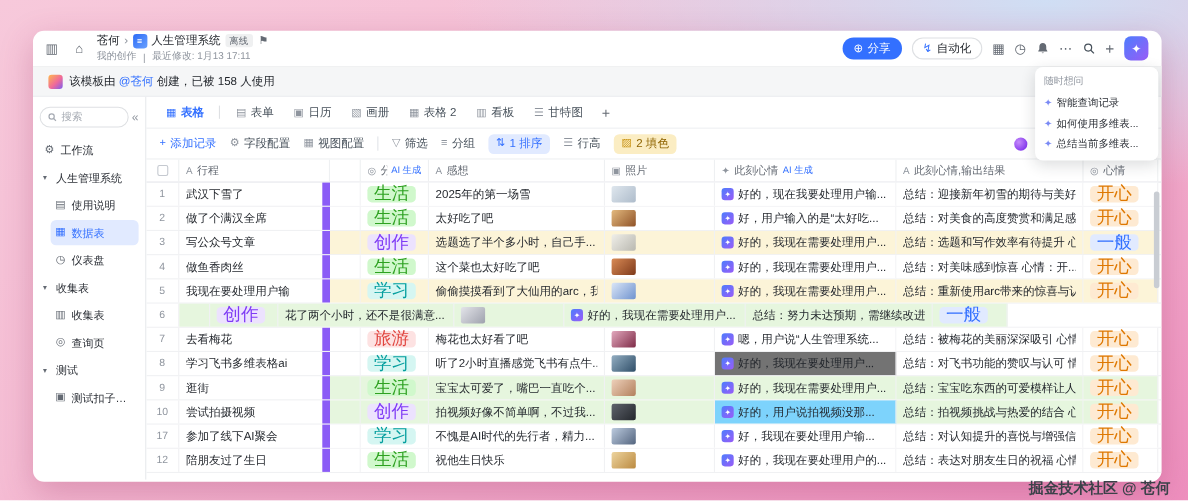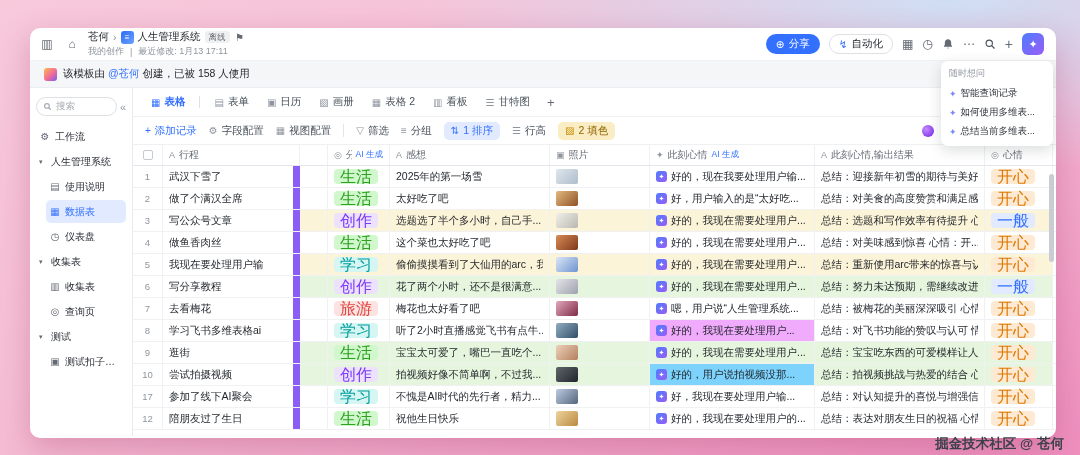--- a/index.html
+++ b/index.html
@@ -462,21 +462,20 @@
                 </div>
                 <div class="td" style="width: 170px; background: rgb(252, 244, 216);">
                   <span class="cell-text">总结：重新使用arc带来的惊喜与认...</span>
                 </div>
                 <div class="td" style="width: 68px; background: rgb(252, 244, 216);">
                   <span class="badge" style="background: rgb(254, 234, 210); color: rgb(222, 120, 2);">开心</span>
                 </div>
               </div>
               <div class="trow">
                 <div class="td td-num">6</div>
-                <div class="td td-trip" style="width: 137px;">写分享教程</div>
                 <div class="td" style="width: 28px; background: rgb(230, 246, 222);"></div>
                 <div class="td" style="width: 62px; background: rgb(230, 246, 222);">
                   <span class="badge" style="background: rgb(236, 226, 254); color: rgb(127, 59, 245);">创作</span>
                 </div>
                 <div class="td" style="width: 160px; background: rgb(230, 246, 222);">
                   <span class="cell-text">花了两个小时，还不是很满意...</span>
                 </div>
                 <div class="td" style="width: 100px; background: rgb(230, 246, 222);">
                   <span class="photo" style="background: linear-gradient(135deg, rgb(228, 229, 234), rgb(158, 161, 173));"></span>
                 </div>
@@ -521,21 +520,21 @@
                 <div class="td" style="width: 28px; background: rgb(255, 255, 255);"></div>
                 <div class="td" style="width: 62px; background: rgb(255, 255, 255);">
                   <span class="badge" style="background: rgb(213, 246, 242); color: rgb(5, 158, 158);">学习</span>
                 </div>
                 <div class="td" style="width: 160px; background: rgb(255, 255, 255);">
                   <span class="cell-text">听了2小时直播感觉飞书有点牛...</span>
                 </div>
                 <div class="td" style="width: 100px; background: rgb(255, 255, 255);">
                   <span class="photo" style="background: linear-gradient(135deg, rgb(147, 174, 194), rgb(47, 78, 104));"></span>
                 </div>
-                <div class="td" style="width: 165px; background: #f0abfc; font-family: Liberation Serif, serif;">
+                <div class="td" style="width: 165px; background: #737373; font-family: Liberation Serif, serif;">
                   <span class="aicell-ico">✦</span>
                   <span class="cell-text">好的，我现在要处理用户...</span>
                 </div>
                 <div class="td" style="width: 170px; background: rgb(255, 255, 255);">
                   <span class="cell-text">总结：对飞书功能的赞叹与认可 情绪...</span>
                 </div>
                 <div class="td" style="width: 68px; background: rgb(255, 255, 255);">
                   <span class="badge" style="background: rgb(254, 234, 210); color: rgb(222, 120, 2);">开心</span>
                 </div>
               </div>

